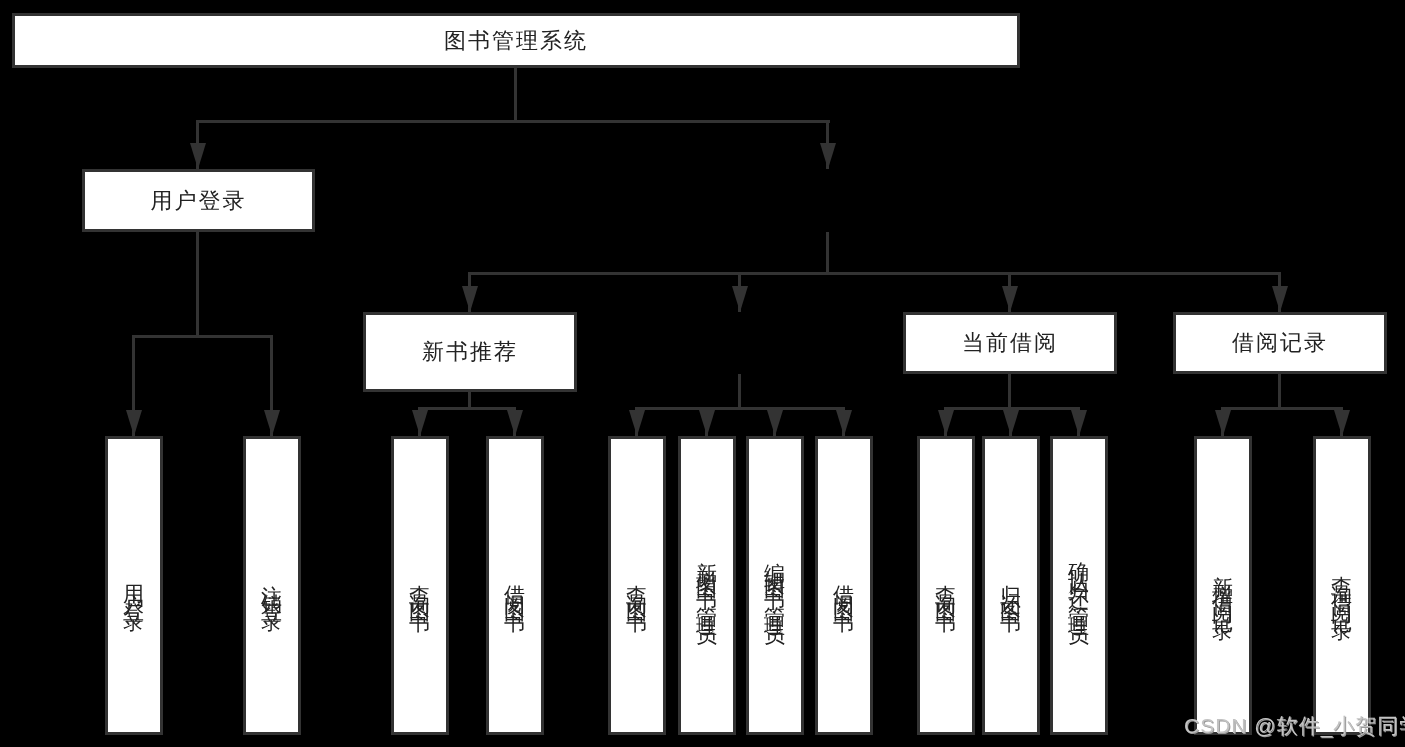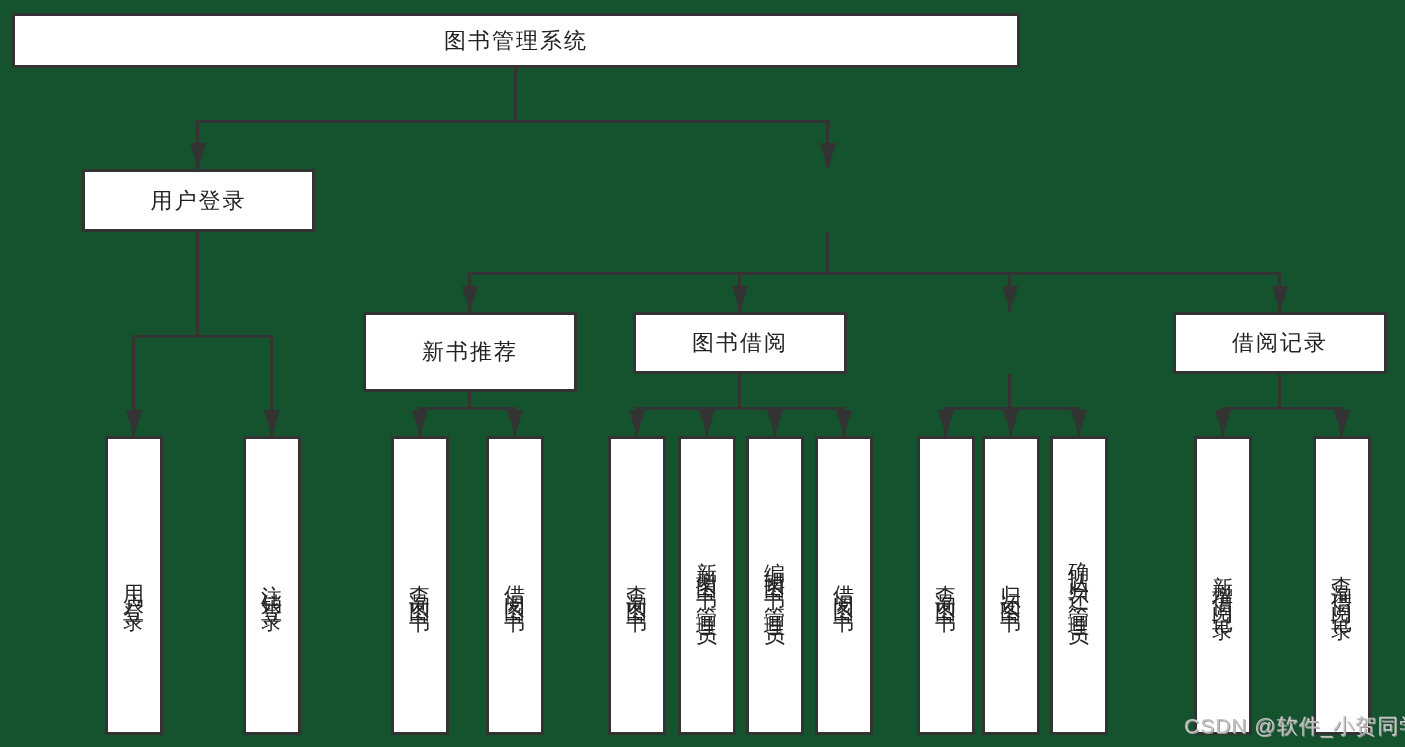--- a/index.html
+++ b/index.html
@@ -1,19 +1,19 @@
 <!DOCTYPE html>
 <html><head>
 <meta charset="utf-8">
 <style>
   html,body{margin:0;padding:0;background:#ffffff;}
   #canvas{
     position:relative;
     width:1405px;height:747px;
-    background:#14532d;
+    background:#000000;
     font-family:"Liberation Sans","DejaVu Sans",sans-serif;
     overflow:hidden;
   }
   .node{
     position:absolute;
     box-sizing:border-box;
     background:#ffffff;
     border:3px solid #333333;
     display:flex;
     align-items:center;
@@ -120,22 +120,22 @@
     <span class="lbl">图书管理系统</span>
   </div>
 
   <div class="node node-h" style="left:82px;top:169px;width:233px;height:63px">
     <span class="lbl">用户登录</span>
   </div>
 
   <div class="node node-h" style="left:363px;top:312px;width:214px;height:80px">
     <span class="lbl">新书推荐</span>
   </div>
-  <div class="node node-h" style="left:633px;top:312px;width:214px;height:62px">
-    <span class="lbl">图书借阅</span>
+  <div class="node node-h" style="left:903px;top:312px;width:214px;height:62px">
+    <span class="lbl">当前借阅</span>
   </div>
   <div class="node node-h" style="left:1173px;top:312px;width:214px;height:62px">
     <span class="lbl">借阅记录</span>
   </div>
 
   <div class="node node-v" style="left:105px;top:436px">
     <span class="vlbl">用户登录</span>
   </div>
   <div class="node node-v" style="left:243px;top:436px">
     <span class="vlbl">注销登录</span>

